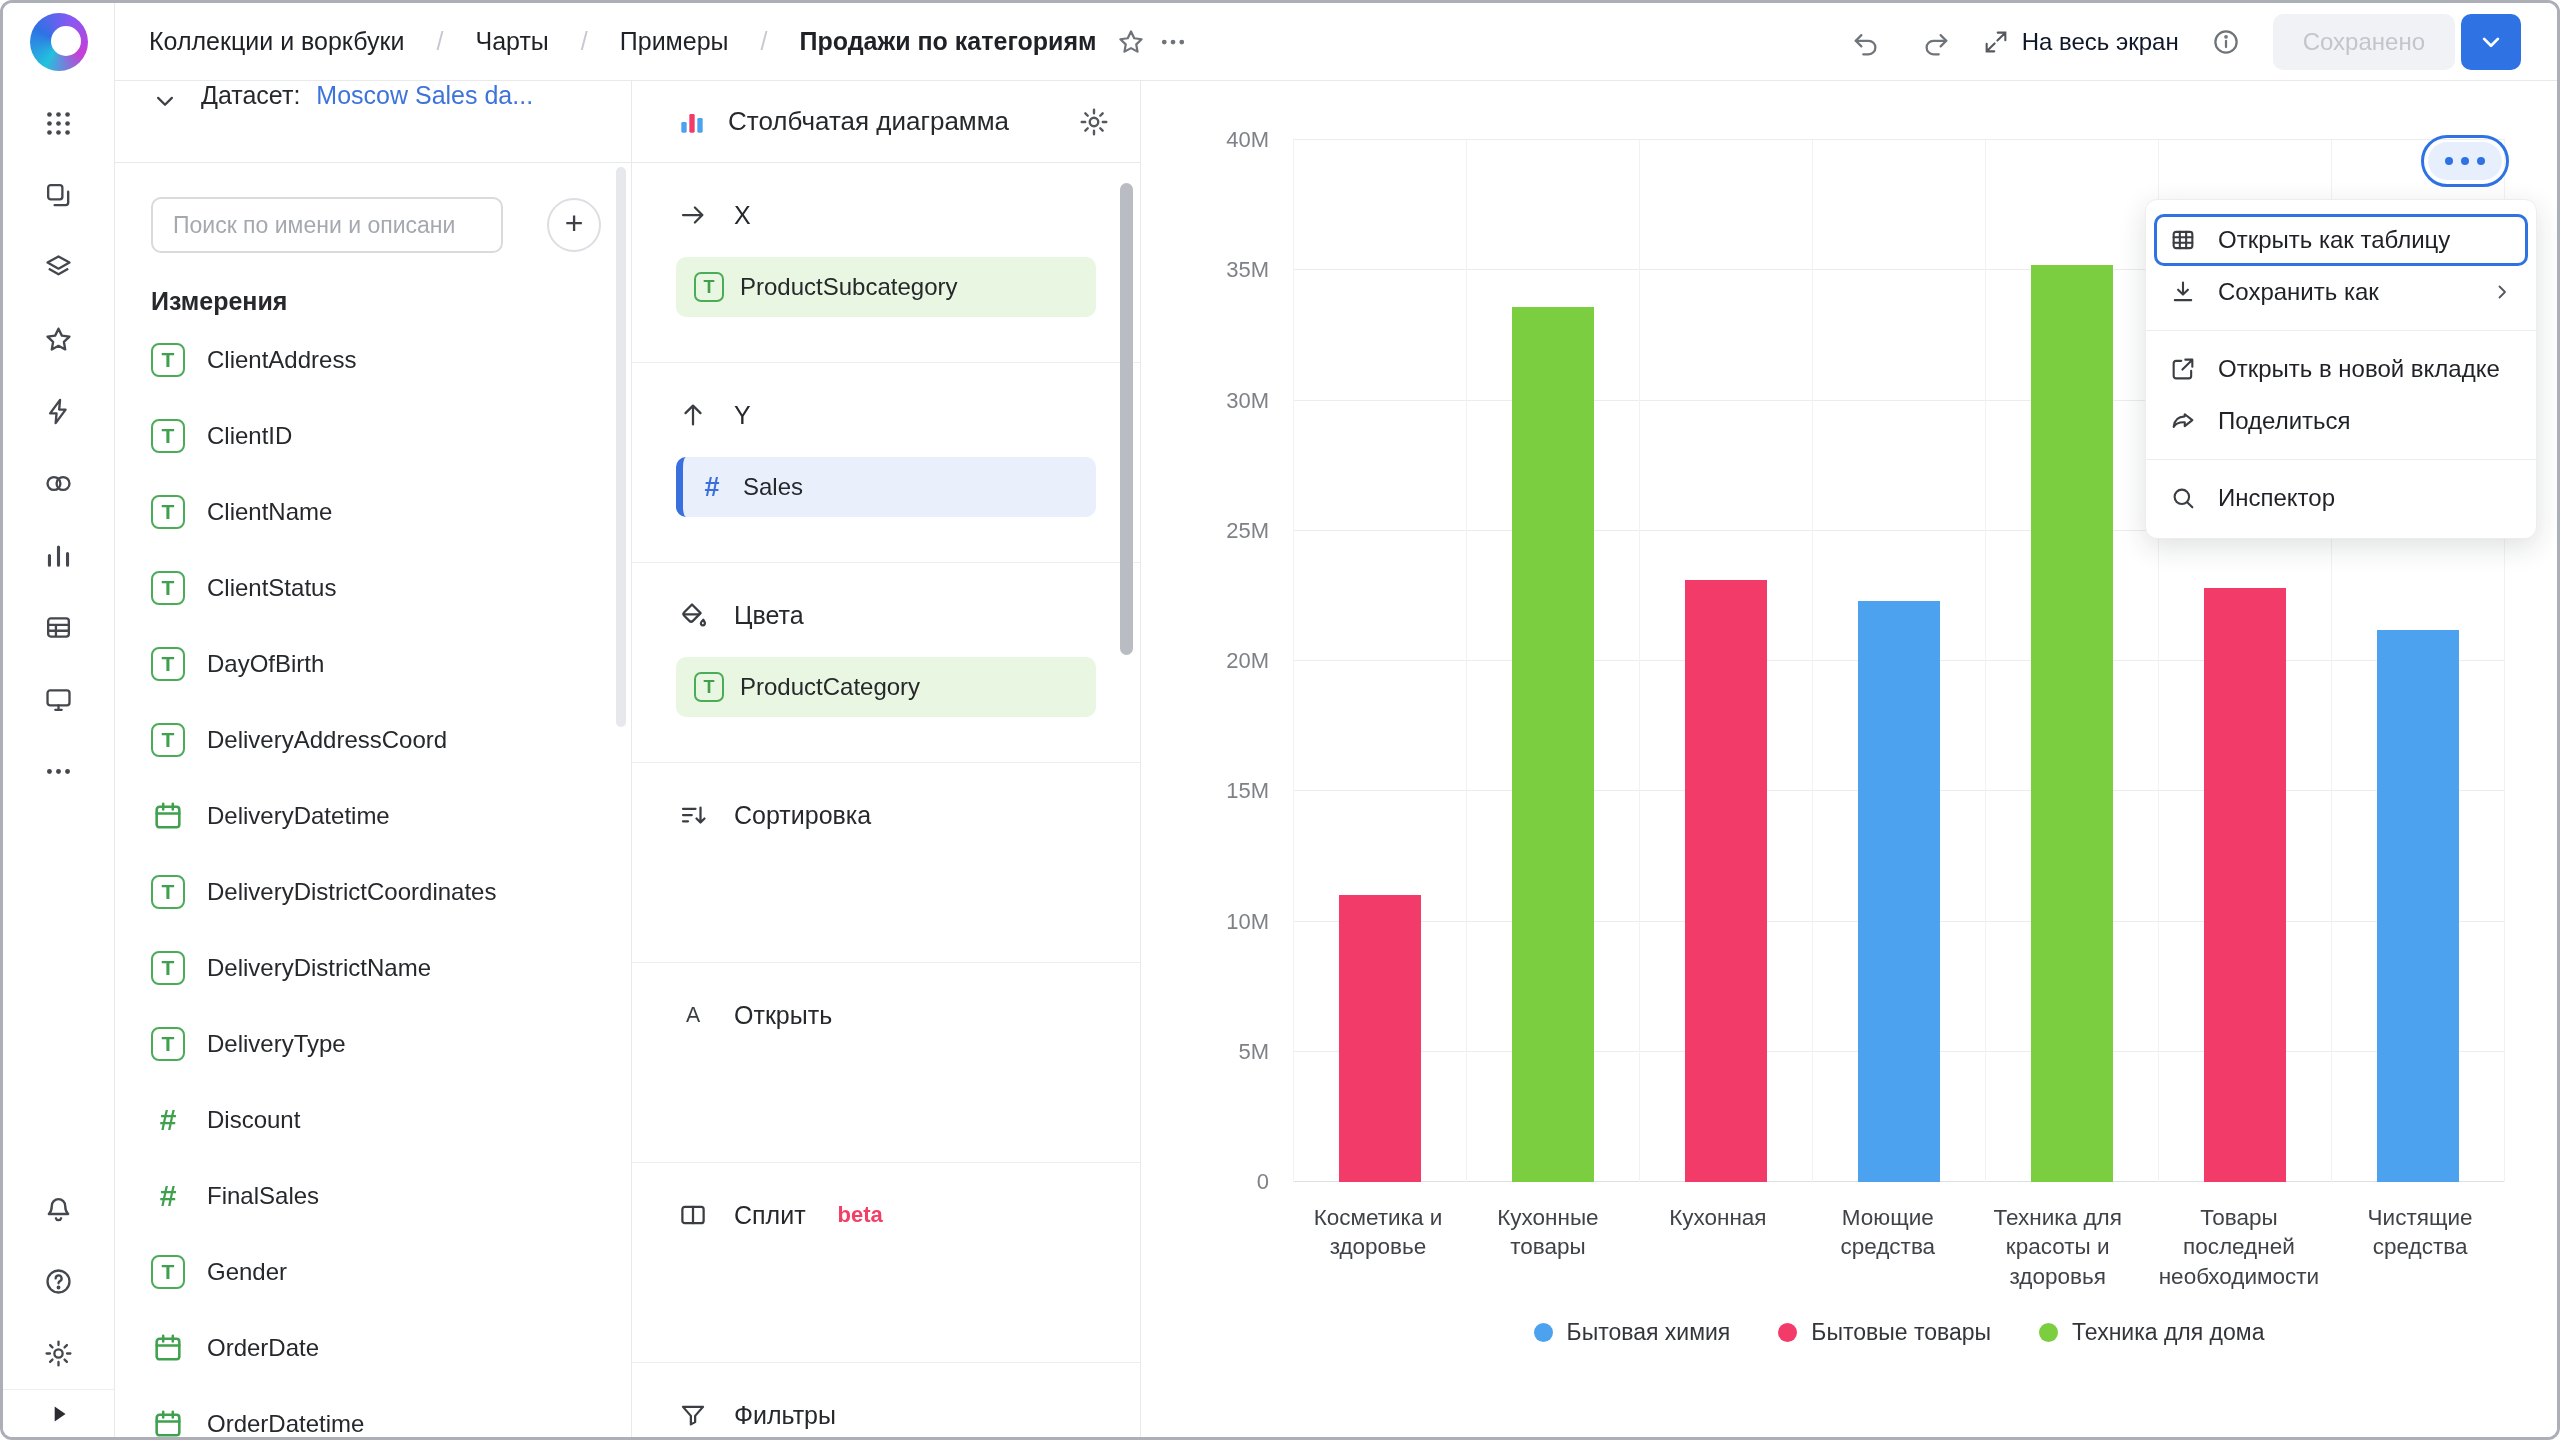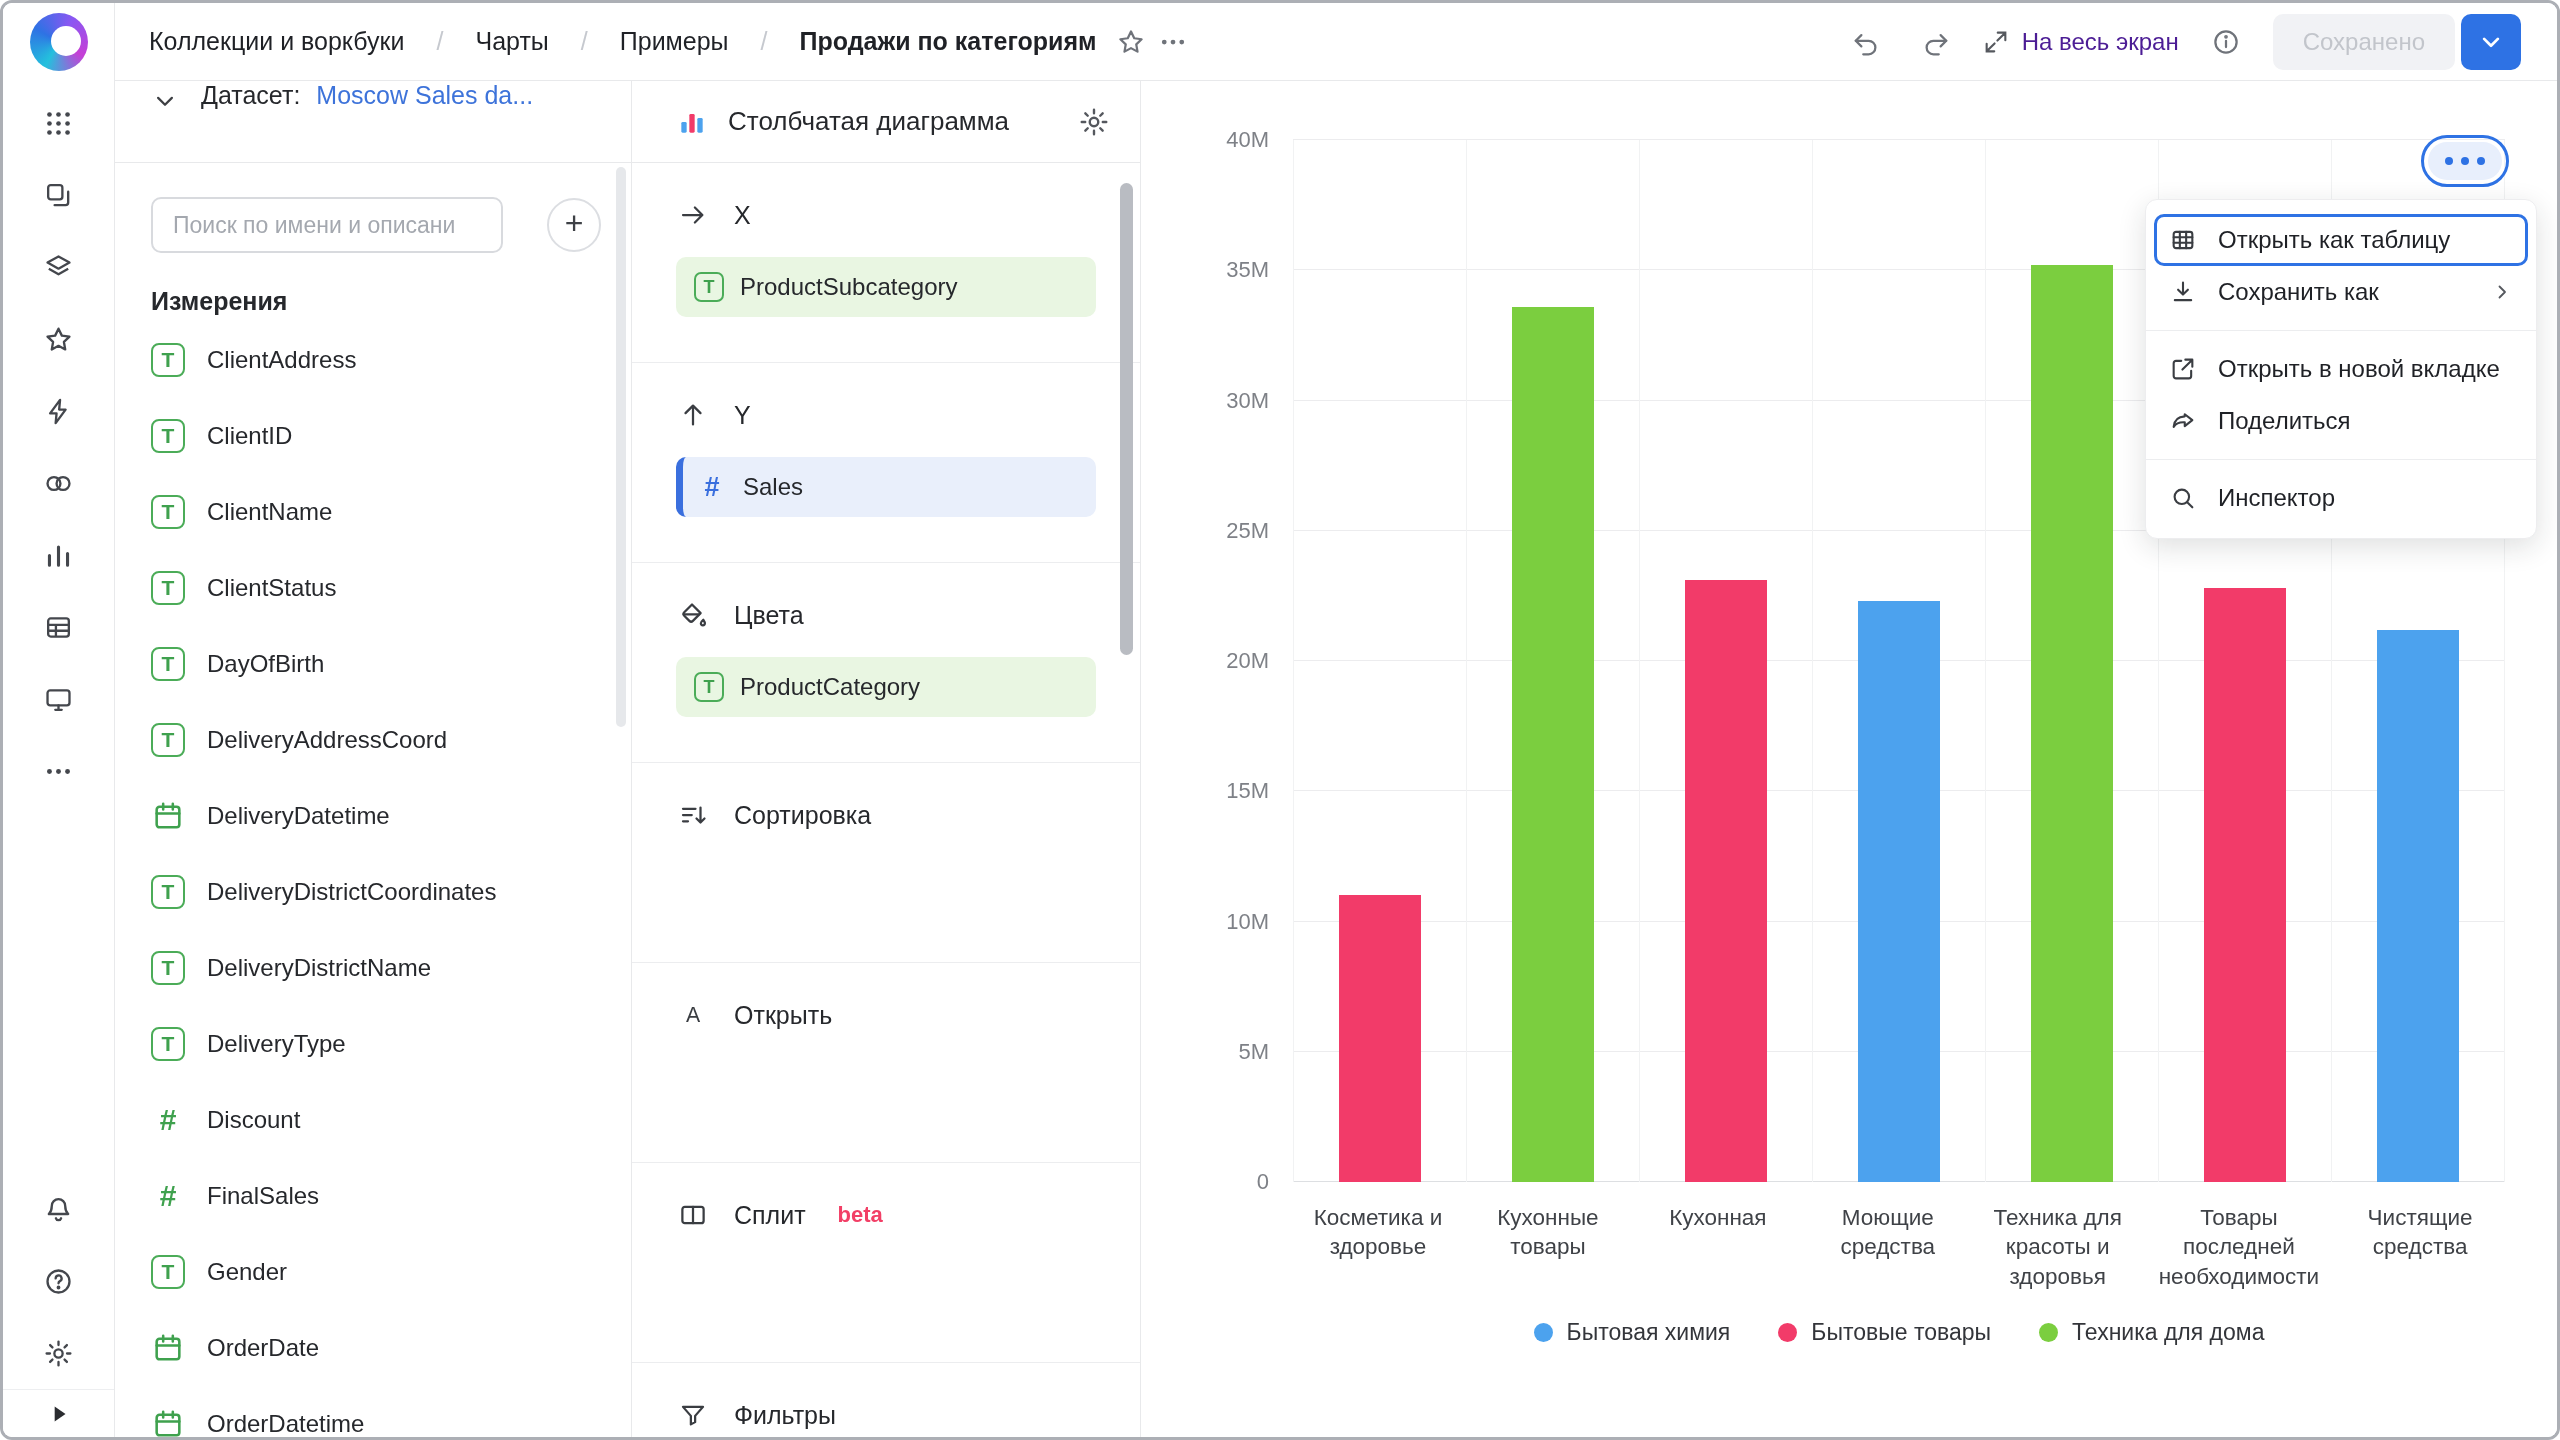--- a/index.html
+++ b/index.html
@@ -23,21 +23,21 @@
   
   .topbar{grid-column:2/5;grid-row:1;display:flex;align-items:center;padding:0 36px 0 34px;border-bottom:1px solid #E8E9EB;background:#fff;}
   .breadcrumbs{display:flex;align-items:center;gap:32px;font-size:25px;white-space:nowrap;}
   .bc{color:#1F2126;cursor:pointer;}
   .bc-last{font-weight:700;cursor:default;}
   .bc-sep{color:#C6C9CF;}
   .tb-icon{color:#6F737A;width:42px;height:42px;display:flex;align-items:center;justify-content:center;background:none;border:none;padding:0;}
   .tb-icon svg{width:30px;height:30px;}
   .tb-star{margin-left:14px;}
   .topbar-right{margin-left:auto;display:flex;align-items:center;gap:26px;}
-  .fullscreen{display:flex;align-items:center;gap:12px;font-size:24px;color:#4c1d95;cursor:pointer;}
+  .fullscreen{display:flex;align-items:center;gap:12px;font-size:24px;color:#0f172a;cursor:pointer;}
   .fullscreen svg{width:28px;height:28px;color:#55585E;}
   .save-group{display:flex;align-items:center;gap:6px;}
   .saved-btn{height:56px;padding:0 30px;border-radius:10px;border:none;background:#F1F2F5;color:#C2C5CB;font-size:24px;}
   .dd-btn{width:60px;height:56px;border-radius:10px;border:none;background:#2E72E4;color:#fff;display:flex;align-items:center;justify-content:center;}
   .dd-btn svg{width:30px;height:30px;}
 
   
   .dataset-panel{grid-column:2;grid-row:2;border-right:1px solid #E8E9EB;position:relative;overflow:hidden;background:#fff;}
   .panel-header{height:82px;display:flex;align-items:flex-start;gap:16px;padding:0 30px;border-bottom:1px solid #E8E9EB;font-size:25px;box-sizing:border-box;}
   .ph-chevron{background:none;border:none;color:#3E4044;width:40px;height:40px;display:flex;align-items:center;justify-content:center;padding:0;}

